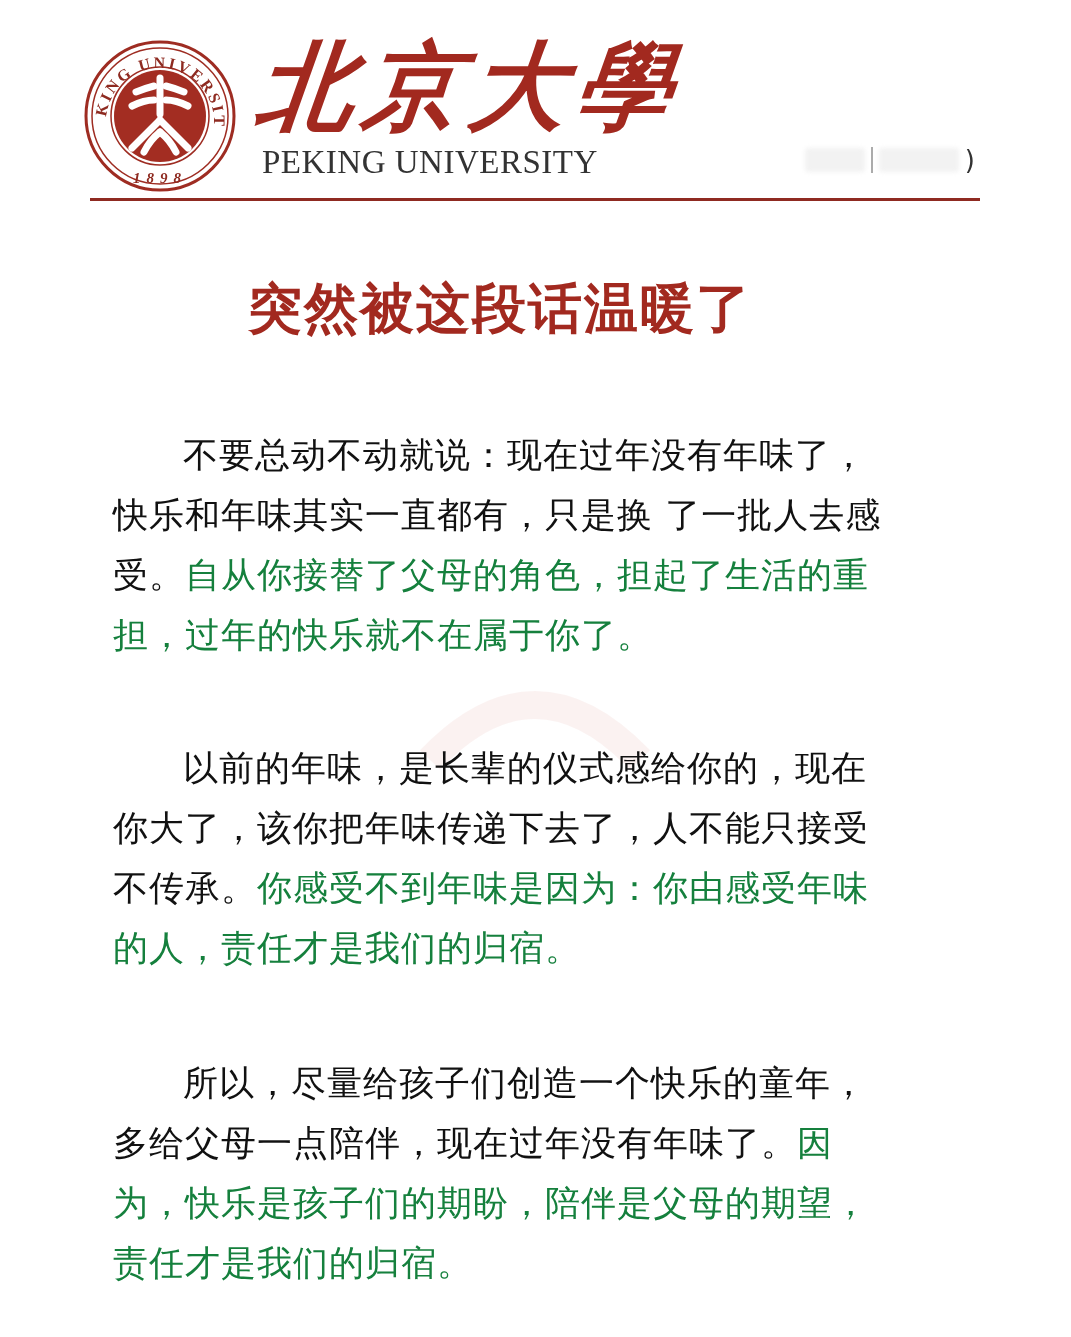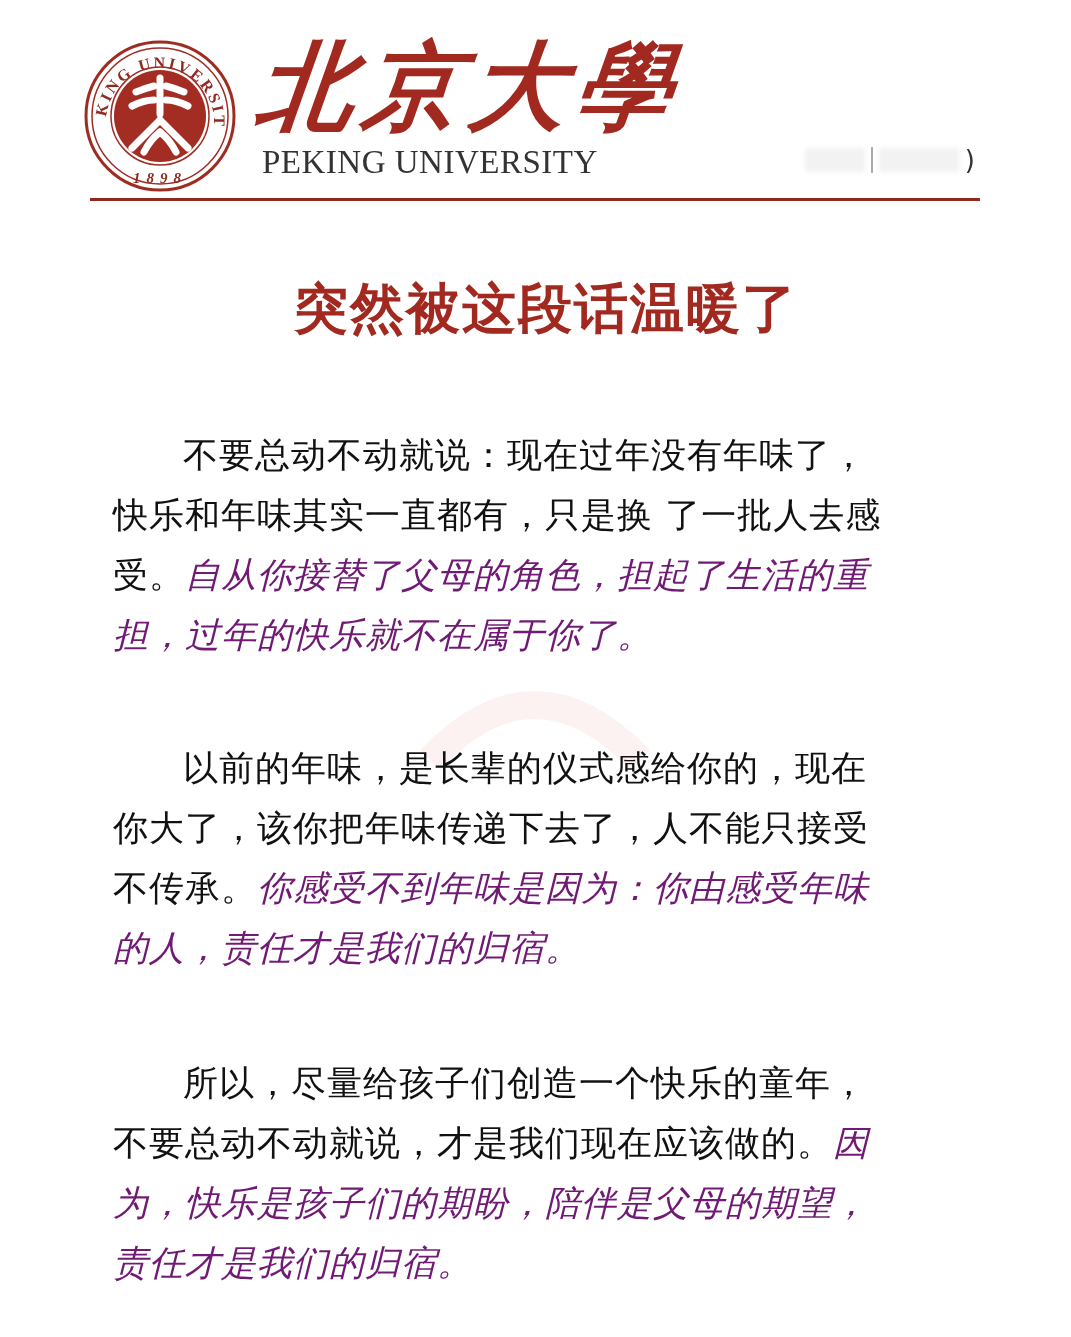--- a/index.html
+++ b/index.html
@@ -15,28 +15,28 @@
              font-family: "Liberation Serif", "DejaVu Serif", serif;
              font-size: 33px; line-height: 40px; color: #333333; letter-spacing: 0.5px; }
   .blurred { position: absolute; left: 795px; top: 140px; width: 180px; height: 40px;
              display: flex; align-items: center; justify-content: flex-end; gap: 6px; }
   .blur-bar { height: 24px; background: #f2f2f2; filter: blur(2px); border-radius: 3px; }
   .blur-tick { width: 2px; height: 26px; background: #888; opacity: 0.7; }
   .blur-paren { font-family: "DejaVu Sans", sans-serif; color: #333; font-size: 26px; }
   .rule { position: absolute; left: 90px; top: 198px; width: 890px; height: 3px; background: #8f2a21; }
 
   .title { position: absolute; left: 0; top: 272px; width: 1000px; text-align: center;
-           font-size: 54px; font-weight: bold; line-height: 74px; color: #a2291f; letter-spacing: 2px; margin-left: 46px; }
+           font-size: 54px; font-weight: bold; line-height: 74px; color: #a2291f; letter-spacing: 2px; }
 
   .watermark { position: absolute; left: 410px; top: 660px; width: 250px; height: 110px; opacity: 0.06; }
 
   .para { position: absolute; left: 113px; width: 770px; font-size: 35px; line-height: 60px;
           color: #111111; letter-spacing: 1px; }
   .para .indent { display: inline-block; width: 70px; }
-  .hl { color: #701a75; font-style: italic; }
+  .hl { color: #15803d; }
   .p1 { top: 425px; }
   .p2 { top: 738px; }
   .p3 { top: 1053px; }
 </style>
 </head>
 <body>
 
 <div class="header">
   <svg class="seal" viewBox="0 0 160 152">
     <defs>
@@ -85,14 +85,14 @@
 
 <div class="para p1">
   <span class="indent"></span><span>不要总动不动就说：现在过年没有年味了，快乐和年味其实一直都有，只是换 了一批人去感受。</span><span class="hl">自从你接替了父母的角色，担起了生活的重担，过年的快乐就不在属于你了。</span>
 </div>
 
 <div class="para p2">
   <span class="indent"></span><span>以前的年味，是长辈的仪式感给你的，现在你大了，该你把年味传递下去了，人不能只接受不传承。</span><span class="hl">你感受不到年味是因为：你由感受年味的人，责任才是我们的归宿。</span>
 </div>
 
 <div class="para p3">
-  <span class="indent"></span><span>所以，尽量给孩子们创造一个快乐的童年，不要总动不动就说，才是我们现在应该做的。</span><span class="hl">因为，快乐是孩子们的期盼，陪伴是父母的期望，责任才是我们的归宿。</span>
+  <span class="indent"></span><span>所以，尽量给孩子们创造一个快乐的童年，多给父母一点陪伴，现在过年没有年味了。</span><span class="hl">因为，快乐是孩子们的期盼，陪伴是父母的期望，责任才是我们的归宿。</span>
 </div>
 
 </body></html>

